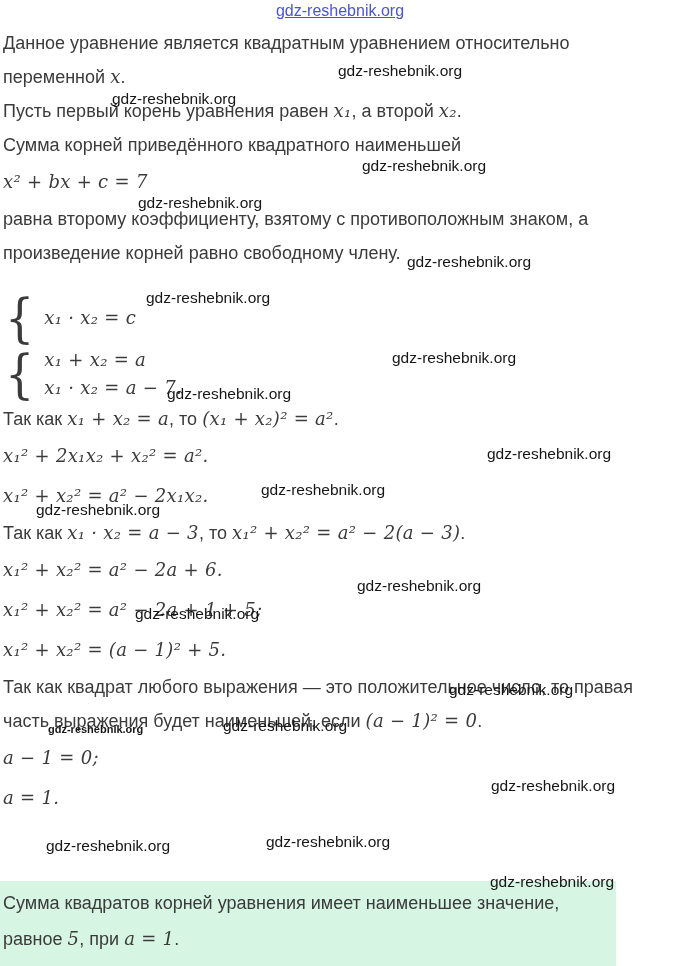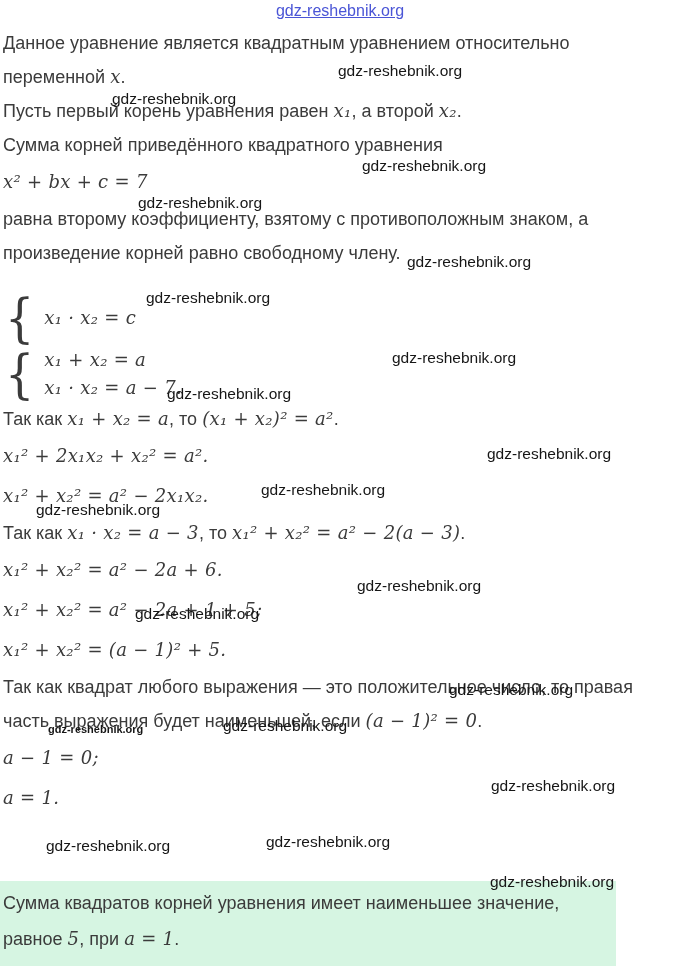--- a/index.html
+++ b/index.html
@@ -60,21 +60,21 @@
 </head>
 <body>
 
 <div class="header">
   <a>gdz-reshebnik.org</a>
 </div>
 
 <div class="content" id="content">
     <div class="para"><span class="txt">Данное уравнение является квадратным уравнением относительно переменной </span><span class="math">x</span><span class="txt">.</span></div>
     <div class="para"><span class="txt">Пусть первый корень уравнения равен </span><span class="math">x₁</span><span class="txt">, а второй </span><span class="math">x₂</span><span class="txt">.</span></div>
-    <div class="para"><span class="txt">Сумма корней приведённого квадратного уравнения</span></div>
+    <div class="para"><span class="txt">Сумма корней приведённого квадратного наименьшей</span></div>
     <div class="display"><span class="math">x² + bx + c = 7</span></div>
     <div class="para"><span class="txt">равна второму коэффициенту, взятому с противоположным знаком, а произведение корней равно свободному члену.</span></div>
     <div class="system">
       <span class="brace">{</span>
       <div class="rows">
         <div class="math row">x₁ · x₂ = c</div>
       </div>
     </div>
     <div class="system">
       <span class="brace">{</span>

